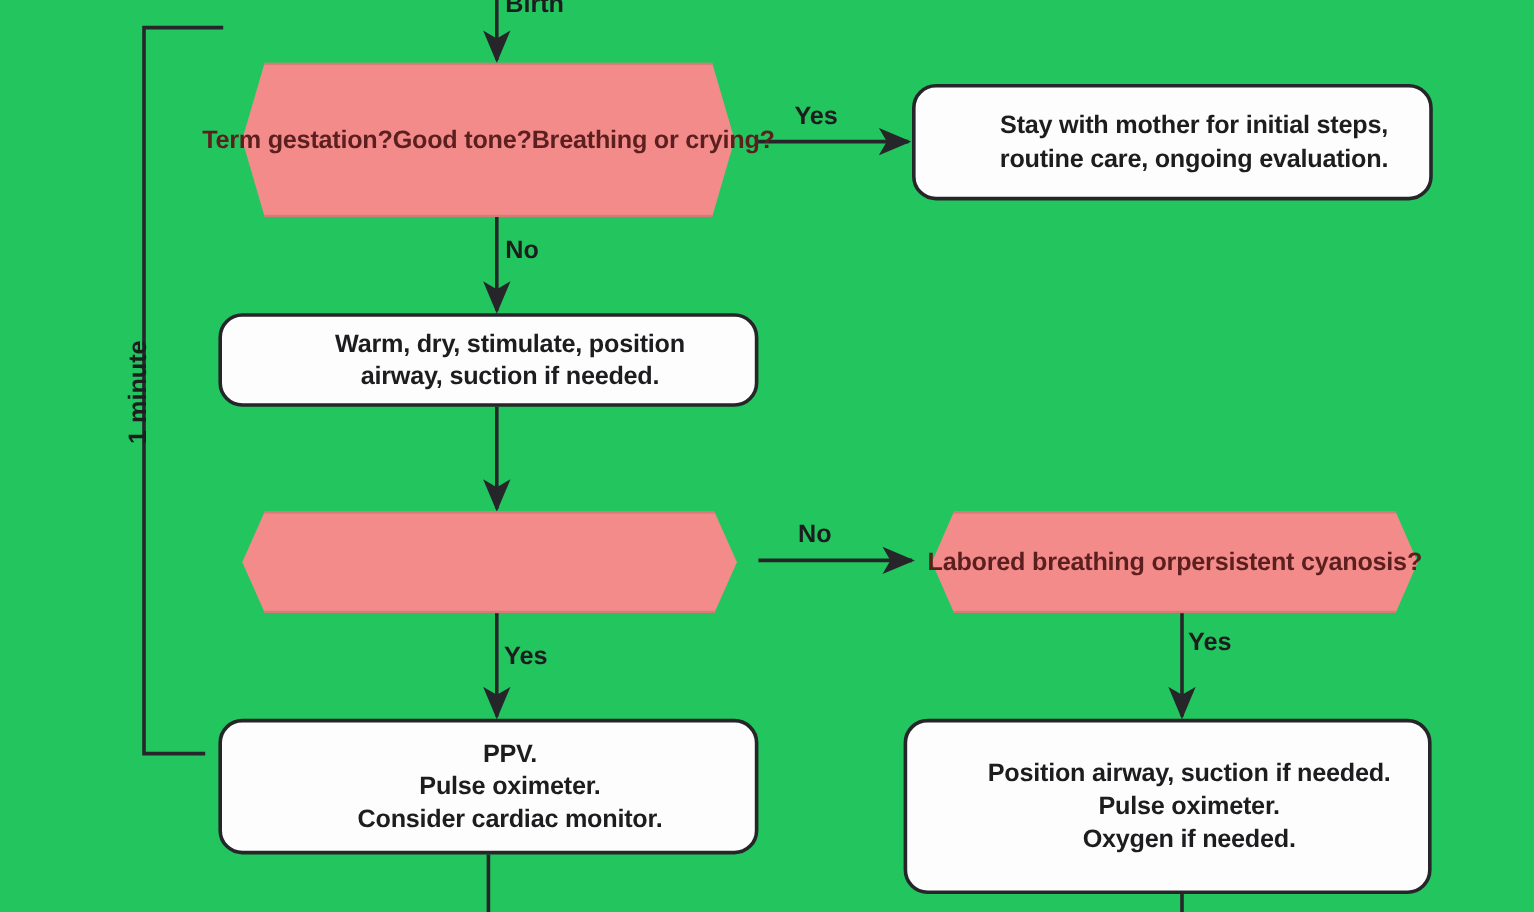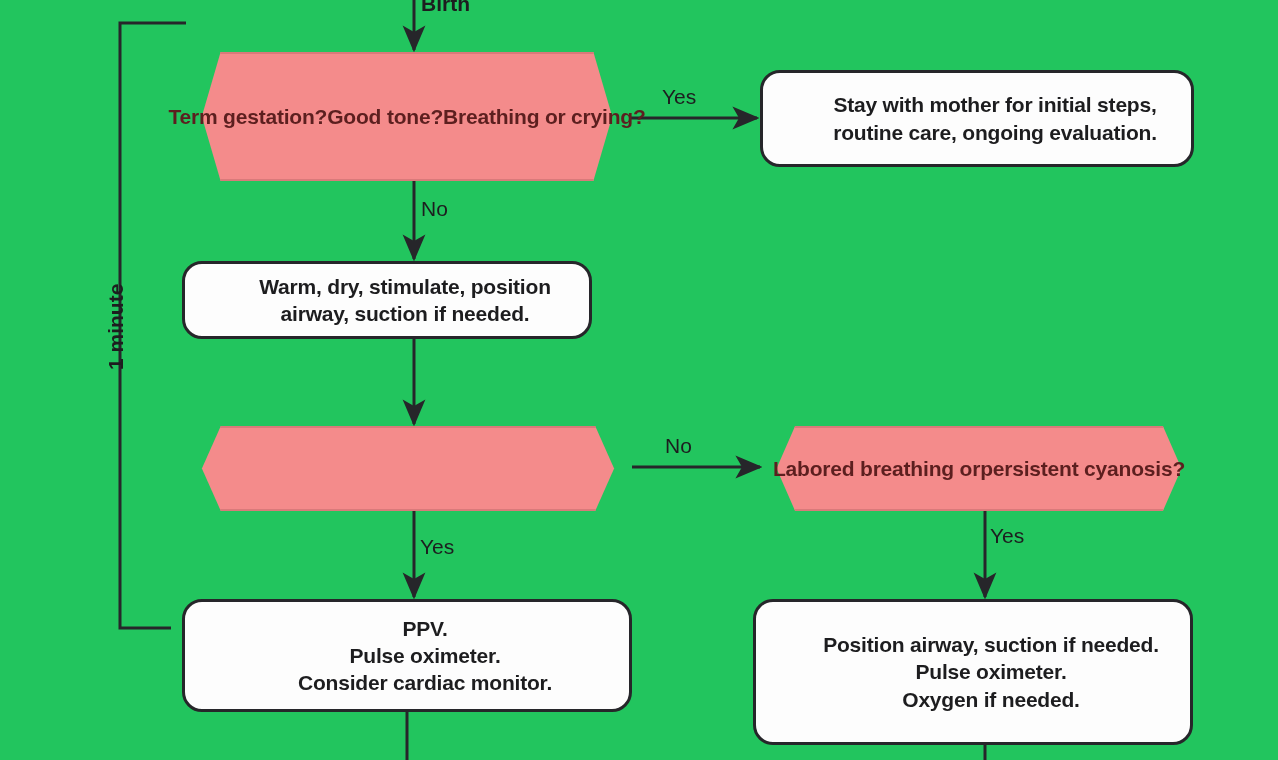--- a/index.html
+++ b/index.html
@@ -77,21 +77,21 @@
     font-size: 21px;
     line-height: 1.30;
     letter-spacing: -0.2px;
     white-space: nowrap;
   }
 
   
   .edge-label {
     position: absolute;
     color: #1d1d1f;
-    font-weight: normal;
+    font-weight: bold;
     font-size: 21px;
     line-height: 1;
     white-space: nowrap;
   }
 
   
   .bracket-label {
     position: absolute;
     color: #1d1d1f;
     font-weight: bold;
@@ -170,21 +170,21 @@
 
   <div class="edge-label" style="left:662px; top:86px;">Yes</div>
 
   <div class="node box" style="left:760px; top:70px; width:434px; height:97px;">
     <div class="line">Stay with mother for initial steps,</div>
     <div class="line">routine care, ongoing evaluation.</div>
   </div>
 
   <div class="edge-label" style="left:421px; top:198px;">No</div>
 
-  <div class="node box" style="left:182px; top:261px; width:410px; height:78px;">
+  <div class="node box" style="left:182px; top:261px; width:450px; height:78px;">
     <div class="line">Warm, dry, stimulate, position</div>
     <div class="line">airway, suction if needed.</div>
   </div>
 
   <div class="node hex" style="left:183px; top:426px; width:450px; height:85px;">
     <div class="hexbg"></div>
   </div>
 
   <div class="edge-label" style="left:665px; top:435px;">No</div>
 

